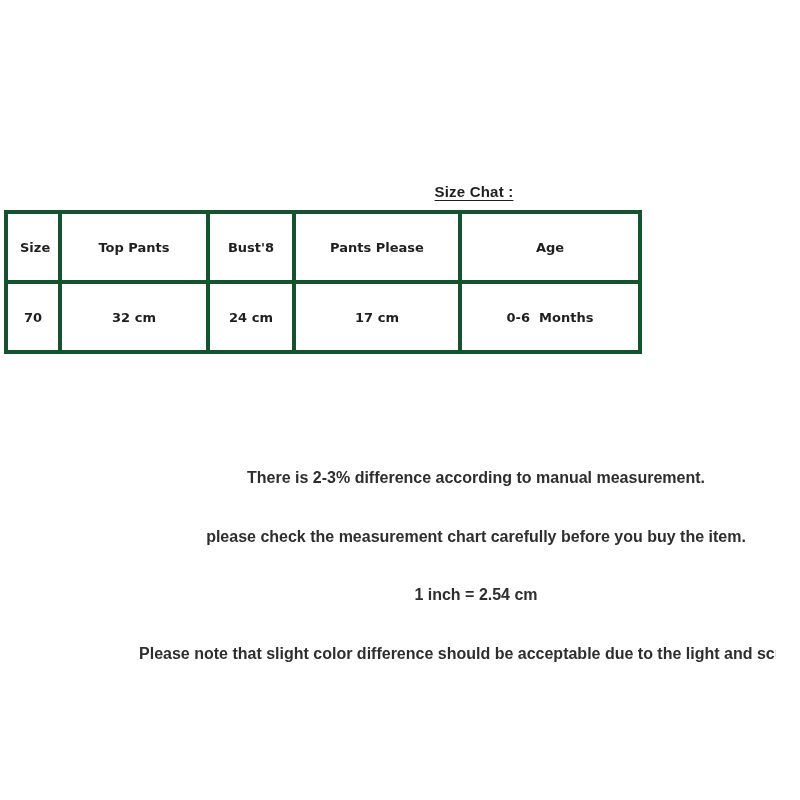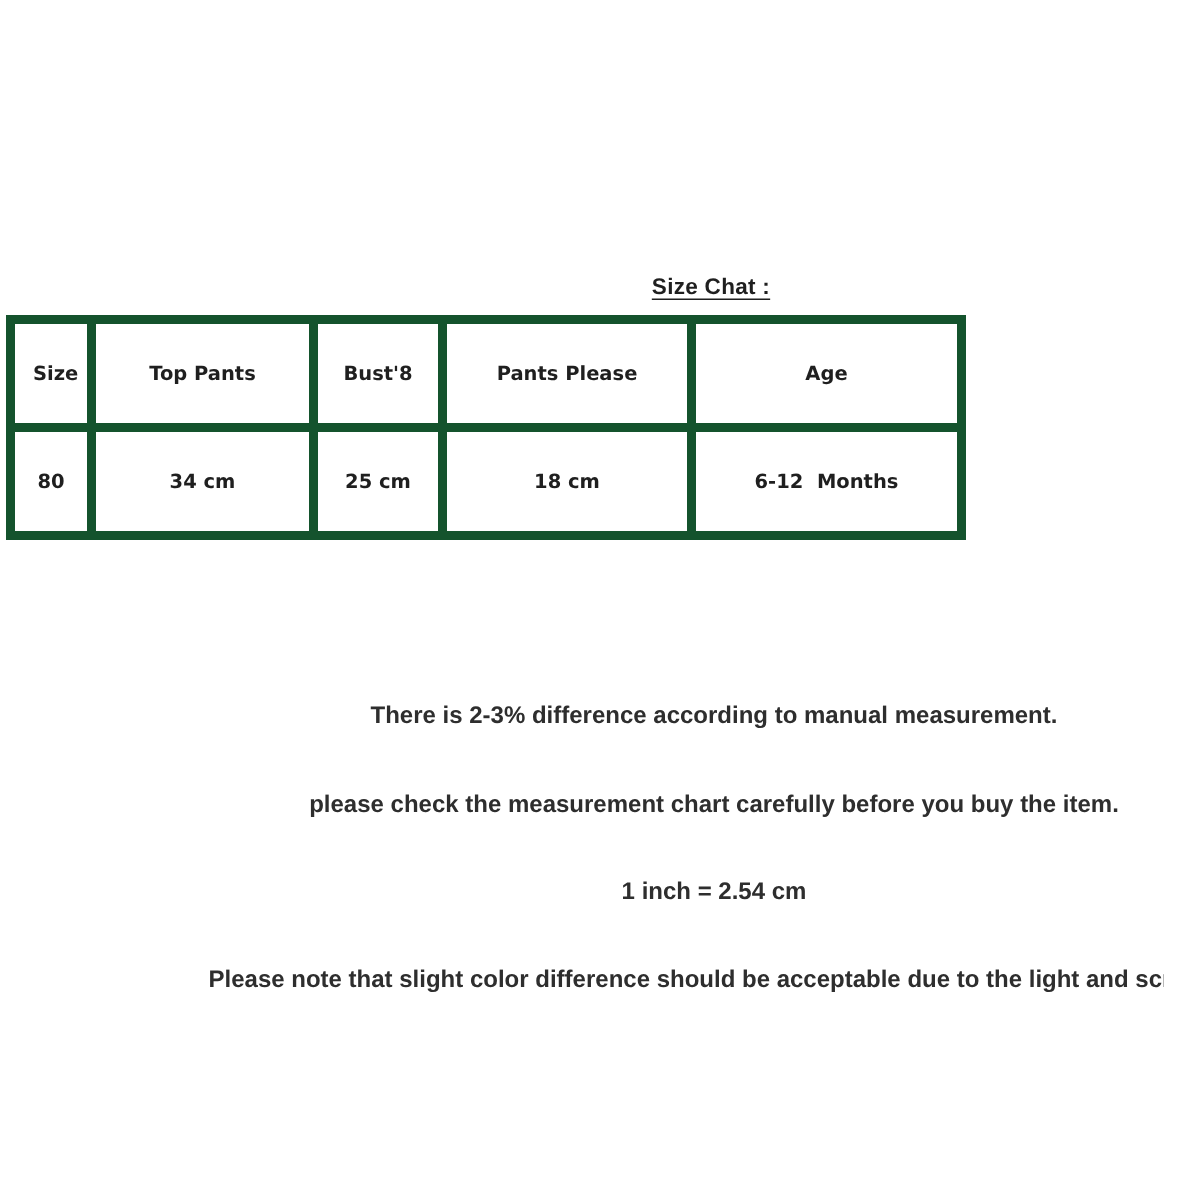--- a/index.html
+++ b/index.html
@@ -33,21 +33,21 @@
     top: 210px;
     left: 4px;
     width: 634px;
     border-collapse: collapse;
     table-layout: fixed;
     border: 2px solid #4a4a4a;
     background: #ffffff;
   }
   table.size-table th,
   table.size-table td {
-    border: 6px solid #14532d;
+    border: 4px solid #14532d;
     height: 42px;
     text-align: center;
     vertical-align: middle;
     font-family: "DejaVu Sans", "Liberation Sans", sans-serif;
     font-size: 13px;
     font-weight: bold;
     color: #1f1f1f;
     white-space: pre;
     padding: 12px;
   }
@@ -89,25 +89,25 @@
       <tr>
         <th>Size</th>
         <th>Top Pants</th>
         <th>Bust'8</th>
         <th>Pants Please</th>
         <th>Age</th>
       </tr>
     </thead>
     <tbody>
       <tr>
-        <td>80</td>
-        <td>34 cm</td>
-        <td>25 cm</td>
-        <td>18 cm</td>
-        <td>6-12  Months</td>
+        <td>70</td>
+        <td>32 cm</td>
+        <td>24 cm</td>
+        <td>17 cm</td>
+        <td>0-6  Months</td>
       </tr>
     </tbody>
   </table>
 
   <div class="notes">
     <div class="note-line">There is 2-3% difference according to manual measurement.</div>
     <div class="note-line">please check the measurement chart carefully before you buy the item.</div>
     <div class="note-line">1 inch = 2.54 cm</div>
     <div class="note-line">Please note that slight color difference should be acceptable due to the light and screen.</div>
   </div>

